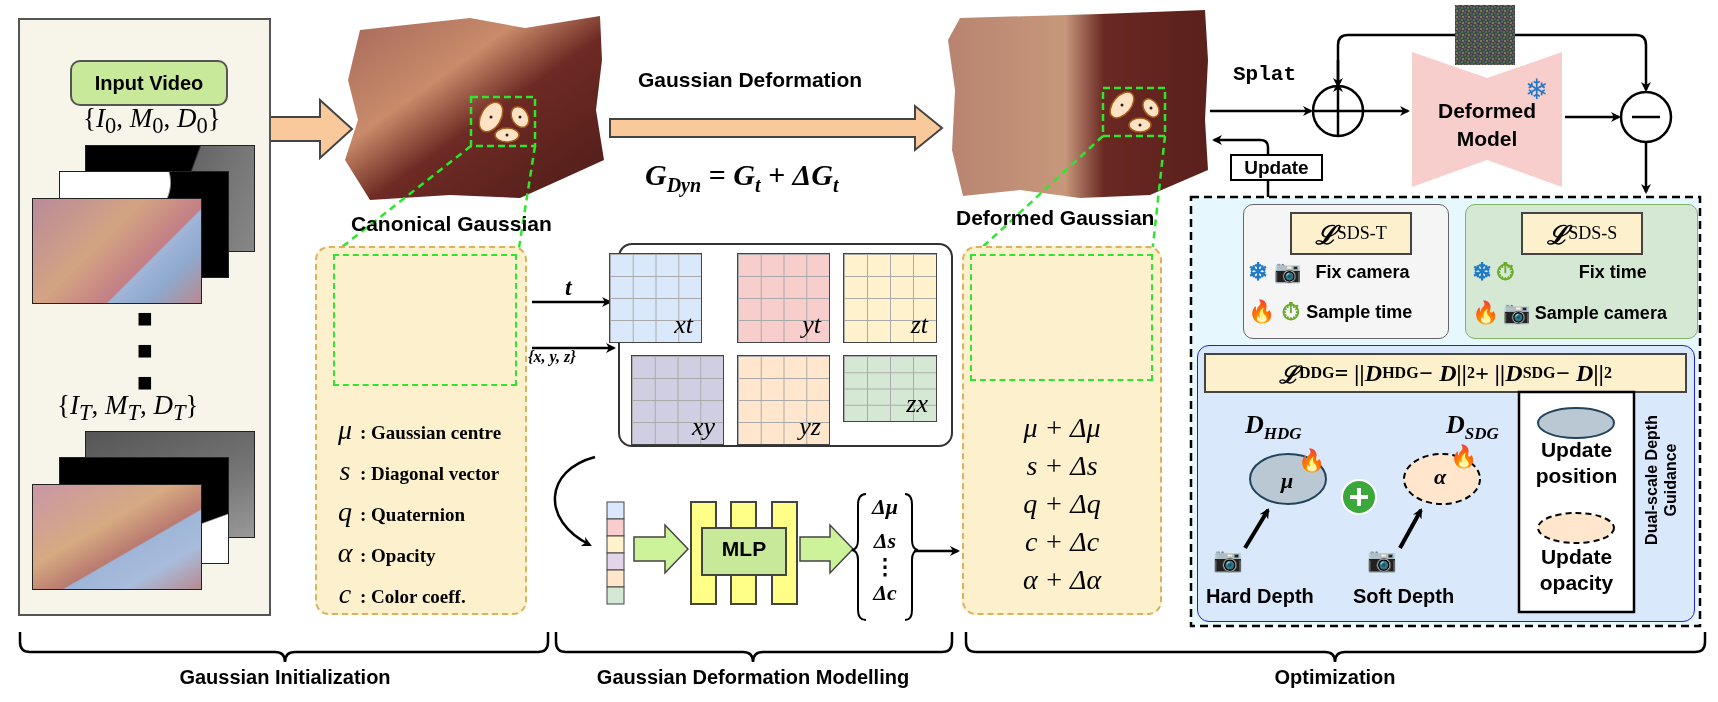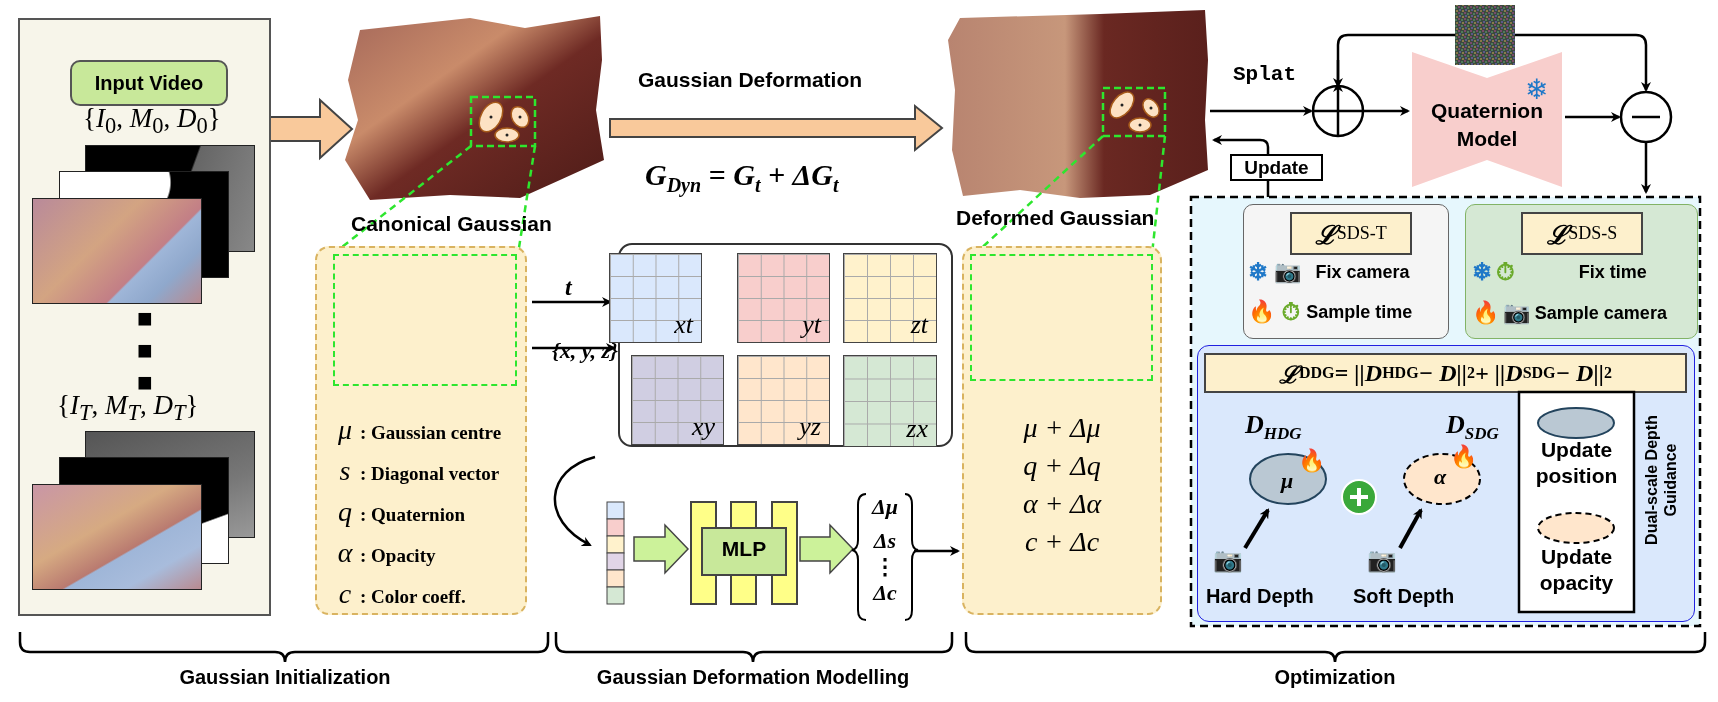--- a/index.html
+++ b/index.html
@@ -236,65 +236,66 @@
       <span>: Color coeff.</span>
     </div>
 </div>
 
 <div class="abs bold" style="left:638px;top:68px;font-size:21px;">Gaussian Deformation</div>
 <div class="abs math" style="left:645px;top:158px;font-size:30px;white-space:nowrap;">
   <span>G</span><sub style="font-size:20px;">Dyn</sub><span style="font-style:normal"> = </span><span>G</span><sub style="font-size:20px;">t</sub><span> + ΔG</span><sub style="font-size:20px;">t</sub>
 </div>
 
 <div class="abs math" style="left:565px;top:274px;font-size:24px;">t</div>
-<div class="abs math" style="left:528px;top:338px;font-size:22px;white-space:nowrap;padding-left:24px;">{x, y, z}</div>
+<div class="abs math" style="left:528px;top:348px;font-size:16px;white-space:nowrap;">{x, y, z}</div>
 
 <div class="abs" style="left:618px;top:243px;width:335px;height:204px;border:2px solid #333;border-radius:14px;box-sizing:border-box;"></div>
 <div class="abs plane-box" style="left:609px;top:253px;width:93px;height:90px;background-color:#dae8fc;">
     <span class="plane-label">xt</span>
   </div>
 <div class="abs plane-box" style="left:737px;top:253px;width:93px;height:90px;background-color:#f8cecc;">
     <span class="plane-label">yt</span>
   </div>
 <div class="abs plane-box" style="left:843px;top:253px;width:94px;height:90px;background-color:#fff2cc;">
     <span class="plane-label">zt</span>
   </div>
 <div class="abs plane-box" style="left:631px;top:355px;width:93px;height:90px;background-color:#d0cee2;">
     <span class="plane-label">xy</span>
   </div>
 <div class="abs plane-box" style="left:737px;top:355px;width:93px;height:90px;background-color:#ffe6cc;">
     <span class="plane-label">yz</span>
   </div>
-<div class="abs plane-box" style="left:843px;top:355px;width:94px;height:92px;background-color:#d5e8d4;">
+<div class="abs plane-box" style="left:843px;top:355px;width:94px;height:67px;background-color:#d5e8d4;">
     <span class="plane-label">zx</span>
   </div>
 
 <div class="abs bold" style="left:702px;top:537px;width:84px;text-align:center;font-size:21px;">MLP</div>
 
 <div class="abs serif" style="left:860px;top:490px;width:50px;display:flex;flex-direction:column;align-items:center;font-size:22px;line-height:34px;">
   <span class="math">Δμ</span>
   <span class="math">Δs</span>
   <span class="bold" style="line-height:18px">⋮</span>
   <span class="math">Δc</span>
 </div>
 
 <div class="abs bold" style="left:956px;top:206px;font-size:21px;">Deformed Gaussian</div>
 <div class="abs yellow-panel" style="left:962px;top:246px;width:200px;height:369px;"></div>
 <div class="abs green-dash" style="left:970px;top:254px;width:183px;height:127px;"></div>
 <div class="abs" style="left:962px;top:412px;display:flex;flex-direction:column;gap:6px;">
   <div class="deformed-line">μ + Δμ</div>
+  <div class="deformed-line">s + Δs</div>
   <div class="deformed-line">q + Δq</div>
+  <div class="deformed-line">c + Δc</div>
   <div class="deformed-line">α + Δα</div>
-  <div class="deformed-line">c + Δc</div>
 </div>
 
 <div class="abs bold" style="left:1233px;top:63px;font-size:21px;font-family:Liberation Mono, monospace;">Splat</div>
 <div class="abs bold" style="left:1230px;top:154px;width:93px;height:27px;border:2px solid #000;box-sizing:border-box;background:#fff;font-size:19px;display:flex;align-items:center;justify-content:center;">Update</div>
 <div class="abs bold" style="left:1412px;top:97px;width:150px;text-align:center;font-size:21px;line-height:28px;">
-  <div>Quaternion</div>
+  <div>Deformed</div>
     <div>Model</div>
 </div>
 <div class="abs" style="left:1525px;top:73px;font-size:28px;color:#1f78c8;">❄</div>
 
 <div class="abs loss-card" style="left:1243px;top:204px;width:206px;height:135px;background:#f5f5f5;border:1.5px solid #666;"></div>
 <div class="abs loss-title" style="left:1290px;top:212px;width:122px;height:43px;">
   <span class="math">ℒ</span>
     <sub>SDS-T</sub>
 </div>
 <div class="abs card-row" style="left:1248px;top:258px;display:flex;align-items:center;gap:6px;">

